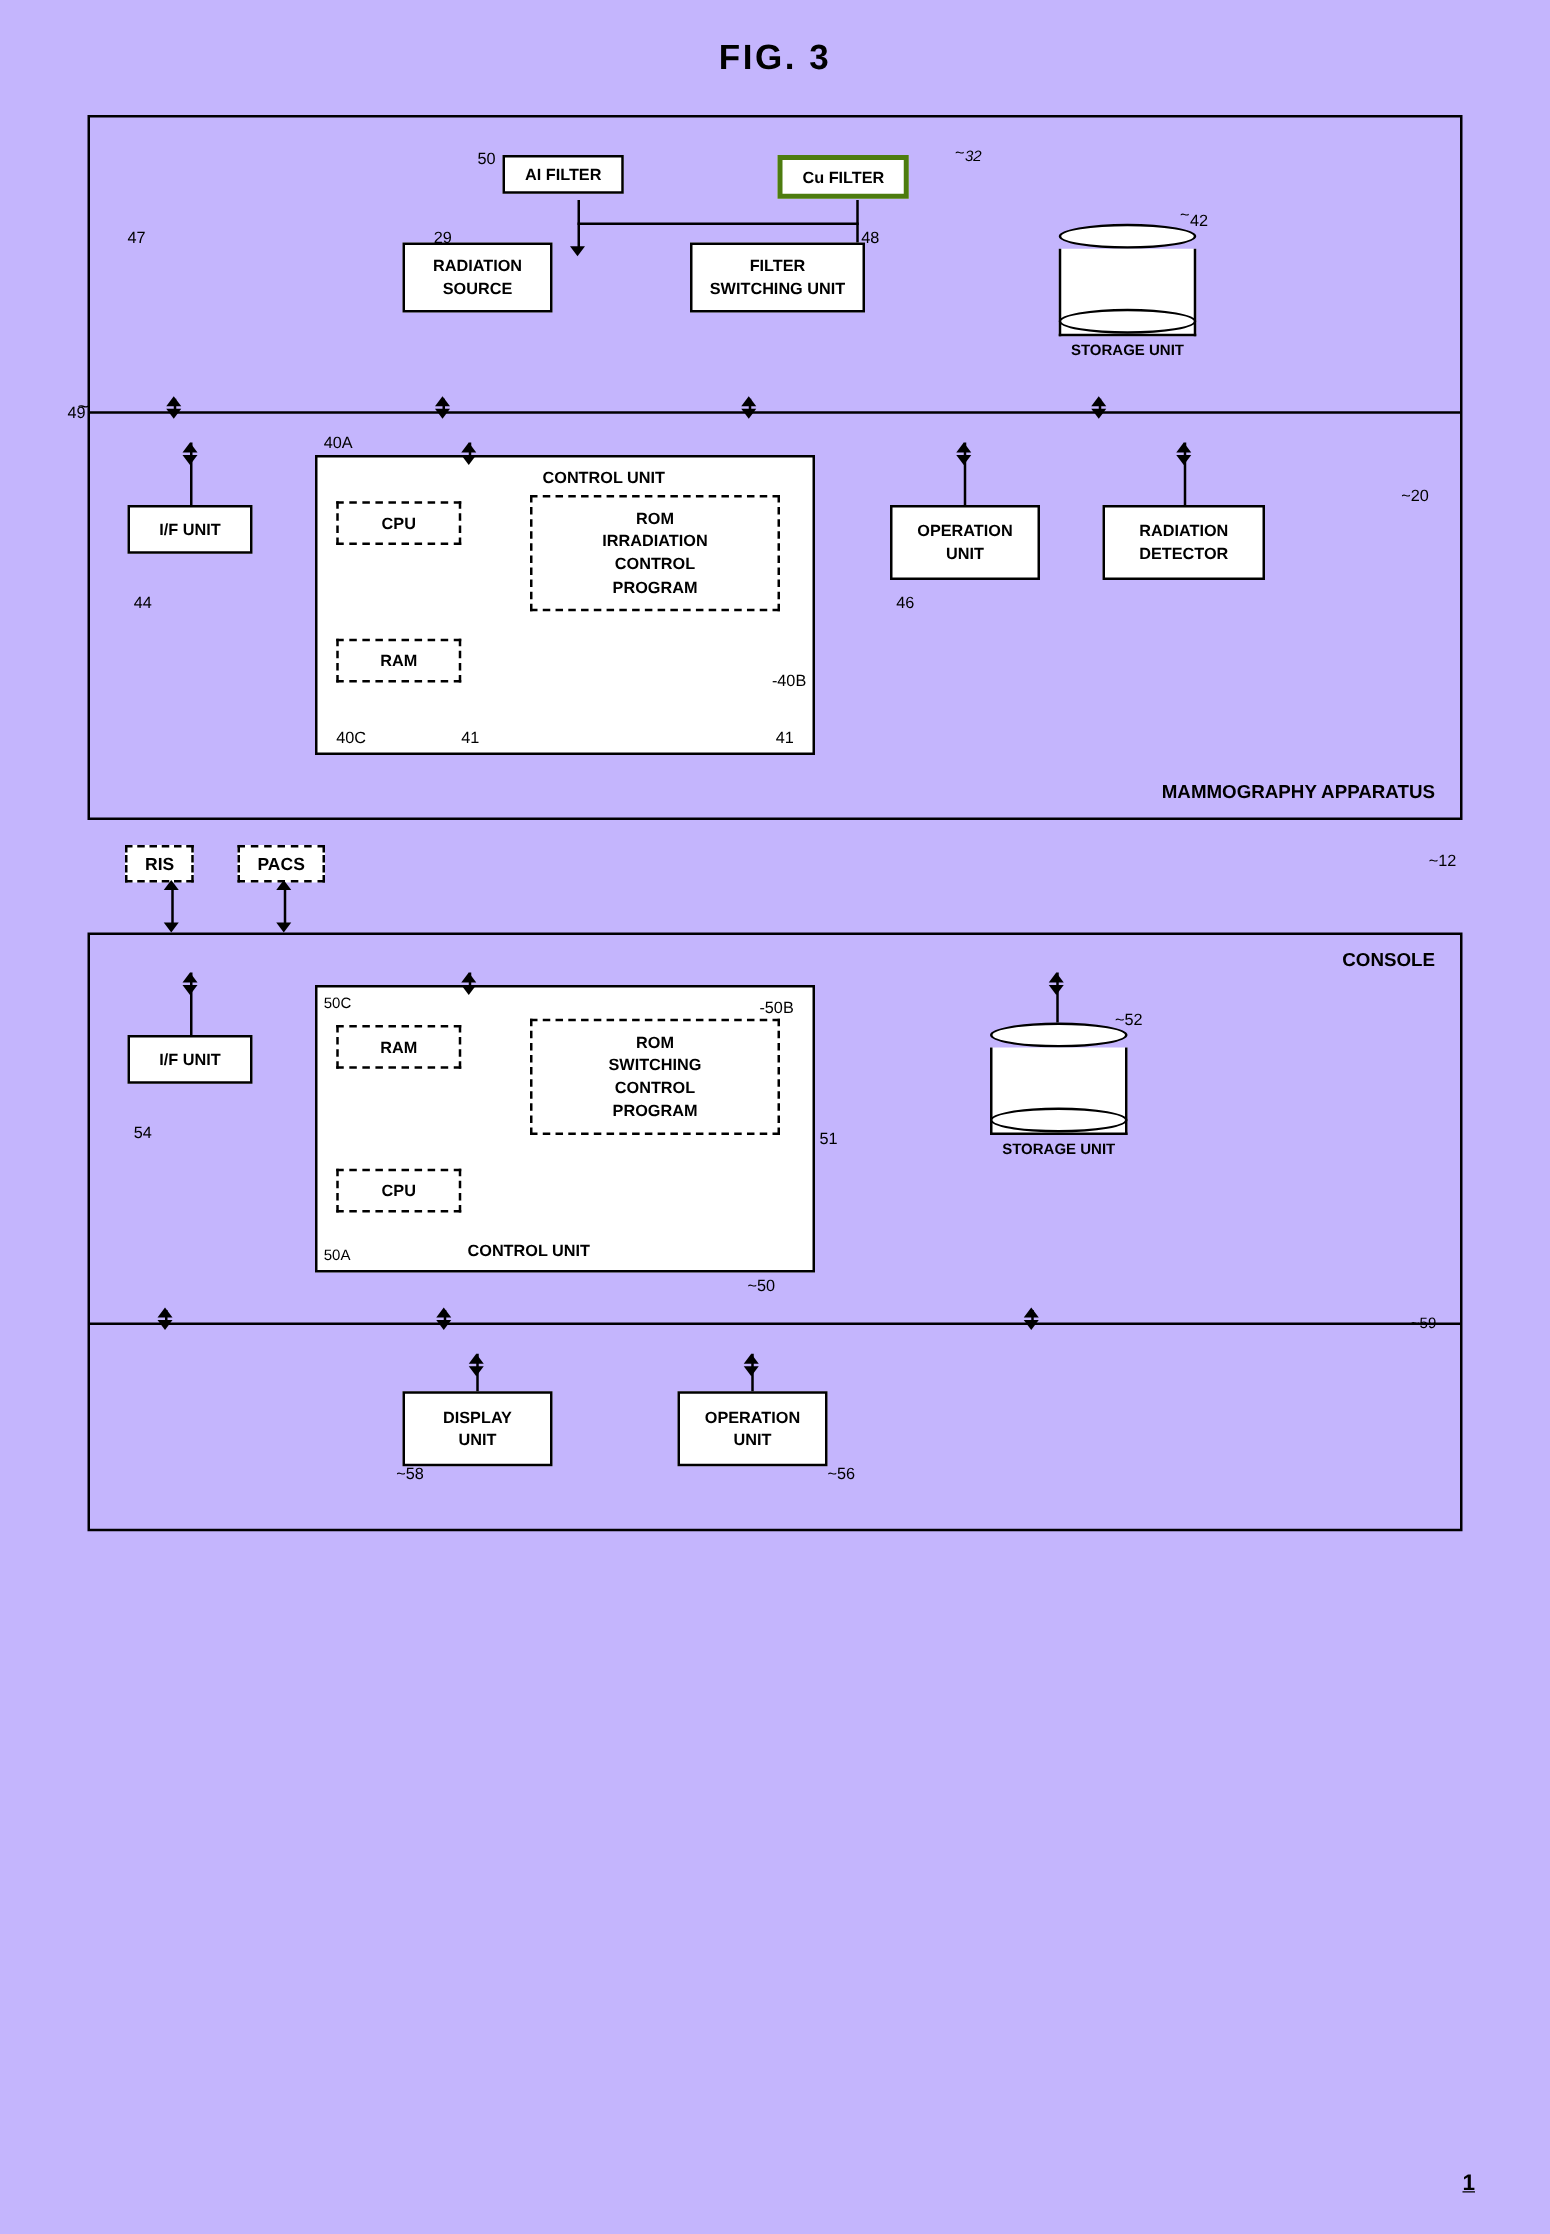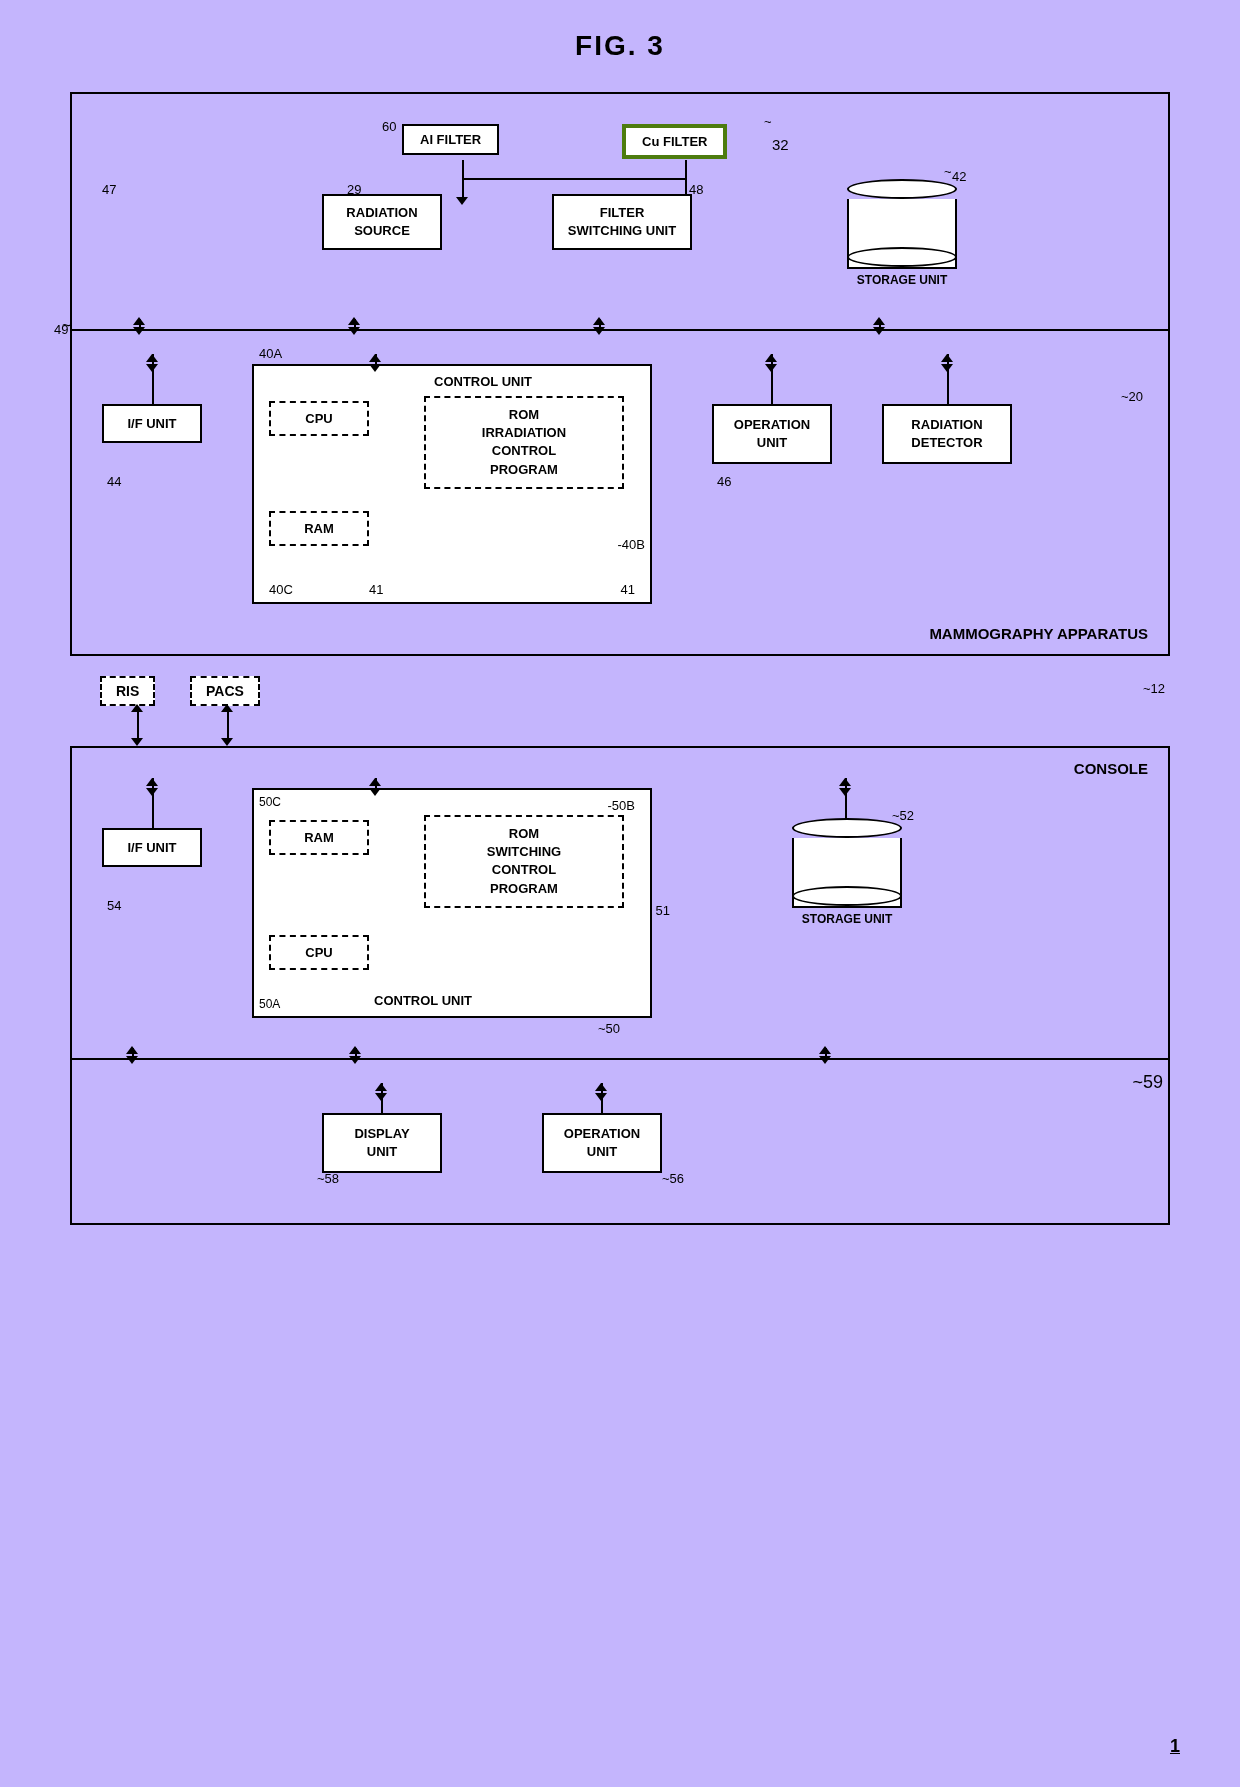--- a/index.html
+++ b/index.html
@@ -37,27 +37,27 @@
   <div style="border: 2px solid #000; position: relative; padding: 20px; margin: 0 30px 0 30px;">
 
     <span style="position:absolute; bottom:12px; right:20px; font-size:15px; font-weight:bold;">MAMMOGRAPHY APPARATUS</span>
 
     <div style="position:relative; height:200px;">
 
       <div style="position:absolute; left:310px; top:10px; border:2px solid #000; padding:6px 16px; font-size:13px; font-weight:bold; background:#fff;">
         <span>AI FILTER</span>
       </div>
 
-      <span style="position:absolute; left:290px; top:5px; font-size:13px;">60</span>
+      <span style="position:absolute; left:290px; top:5px; font-size:13px;">50</span>
 
       <div style="position:absolute; left:530px; top:10px; border:4px solid #4d7c0f; padding:6px 16px; font-size:13px; font-weight:bold; background:#fff;">
         <span>Cu FILTER</span>
       </div>
 
-      <span style="position:absolute; left:680px; top:22px; font-size:15px;">32</span>
+      <span style="position:absolute; left:680px; top:4px; font-size:12px;font-style:italic;">32</span>
       <span style="position:absolute; left:672px; top:0px; font-size:13px;">~</span>
 
       <div style="position:absolute; left:370px; top:46px; width:2px; height:40px; background:#000;"></div>
 
       <div style="position:absolute; left:364px; top:83px; width:0; height:0; border-left:6px solid transparent; border-right:6px solid transparent; border-top:8px solid #000;"></div>
 
       <div style="position:absolute; left:593px; top:46px; width:2px; height:40px; background:#000;"></div>
       <div style="position:absolute; left:587px; top:83px; width:0; height:0; border-left:6px solid transparent; border-right:6px solid transparent; border-top:8px solid #000;"></div>
 
       <div style="position:absolute; left:370px; top:64px; width:225px; height:2px; background:#000;"></div>
@@ -262,21 +262,21 @@
       <div style="position:absolute; left:54px; top:13px; width:0; height:0; border-left:6px solid transparent; border-right:6px solid transparent; border-top:8px solid #000;"></div>
 
       <div style="position:absolute; left:283px; top:5px; width:2px; height:10px; background:#000;"></div>
       <div style="position:absolute; left:277px; top:3px; width:0; height:0; border-left:6px solid transparent; border-right:6px solid transparent; border-bottom:8px solid #000;"></div>
       <div style="position:absolute; left:277px; top:13px; width:0; height:0; border-left:6px solid transparent; border-right:6px solid transparent; border-top:8px solid #000;"></div>
 
       <div style="position:absolute; left:753px; top:5px; width:2px; height:10px; background:#000;"></div>
       <div style="position:absolute; left:747px; top:3px; width:0; height:0; border-left:6px solid transparent; border-right:6px solid transparent; border-bottom:8px solid #000;"></div>
       <div style="position:absolute; left:747px; top:13px; width:0; height:0; border-left:6px solid transparent; border-right:6px solid transparent; border-top:8px solid #000;"></div>
 
-      <span style="position:absolute; right:5px; top:8px; font-size:18px;margin-top:21px;">~59</span>
+      <span style="position:absolute; right:19px; top:8px; font-size:12px;">~59</span>
     </div>
 
     <div style="position:relative; height:120px; margin-top:10px;">
 
       <div style="position:absolute; left:230px; top:30px; border:2px solid #000; padding:10px 18px; font-size:13px; font-weight:bold; background:#fff; text-align:center; width:120px; line-height:1.4;">
         <span style="white-space:pre-line;">DISPLAY
 UNIT</span>
       </div>
       <span style="position:absolute; left:225px; top:88px; font-size:13px;">~58</span>
 

